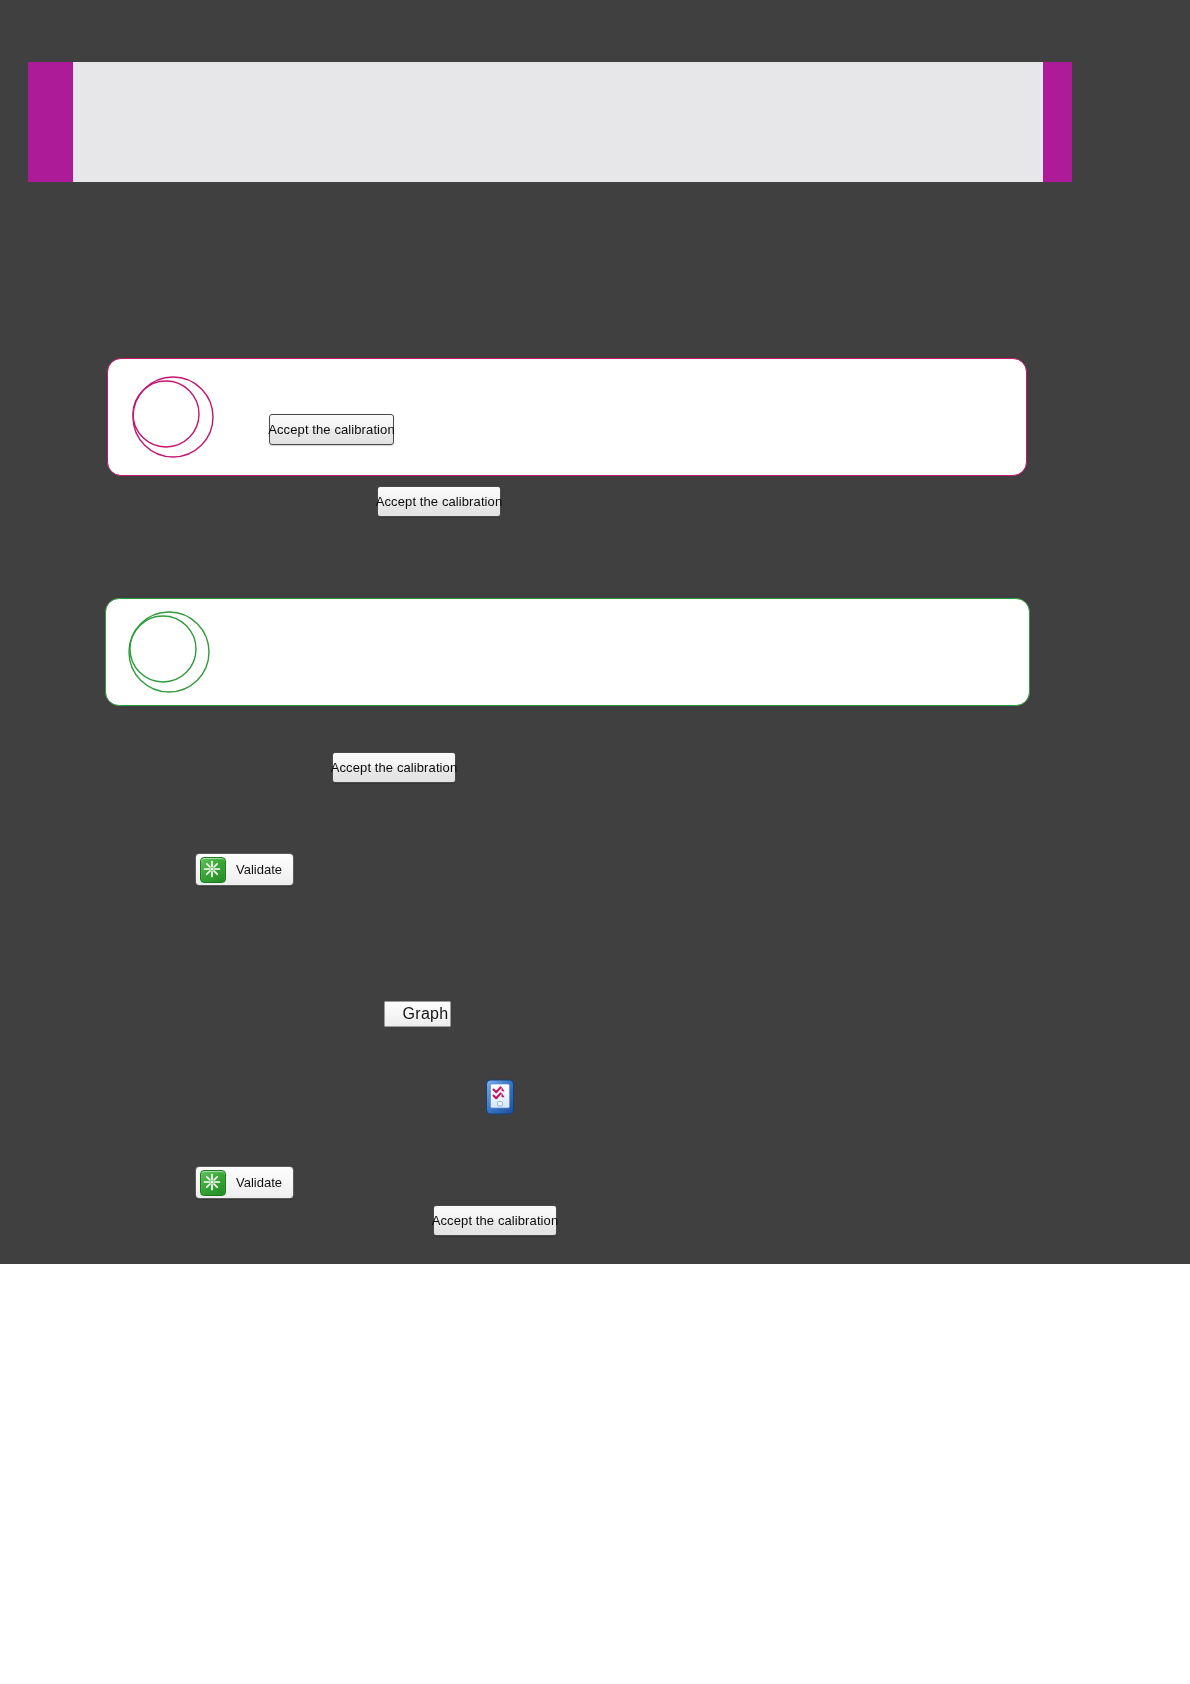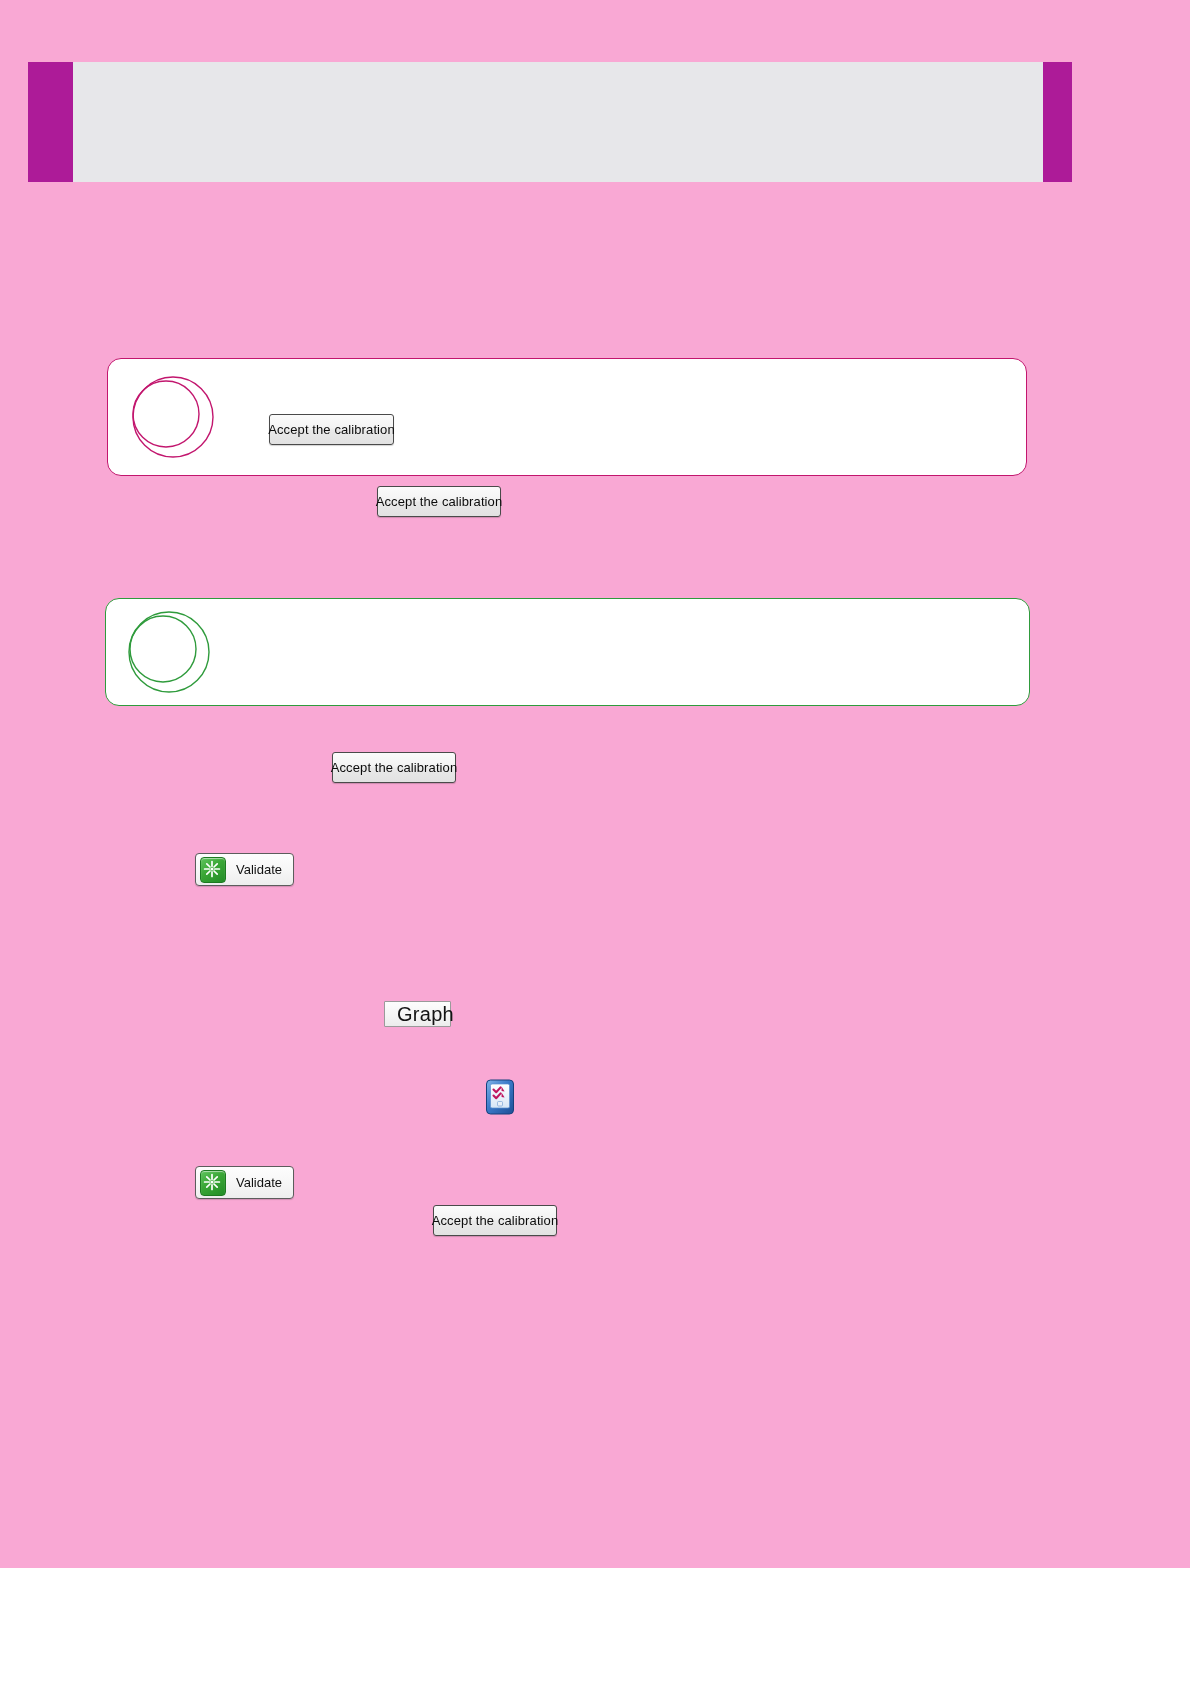--- a/index.html
+++ b/index.html
@@ -8,22 +8,22 @@
     padding: 0;
     background: #ffffff;
   }
   body {
     font-family: "Liberation Sans", sans-serif;
     -webkit-font-smoothing: antialiased;
   }
   .page {
     position: relative;
     width: 1190px;
-    height: 1568px;
-    background: #f9a8d4;
+    height: 1264px;
+    background: #404040;
     overflow: hidden;
   }
 
   
   .header-band {
     position: absolute;
     left: 28px;
     top: 62px;
     width: 1044px;
     height: 120px;
@@ -117,21 +117,21 @@
   .btn-accept-3 { left: 332px; top: 752px; width: 124px; height: 31px; }
   .btn-accept-4 { left: 433px; top: 1205px; width: 124px; height: 31px; }
 
   .btn-graph {
     left: 384px; top: 1001px; width: 67px; height: 26px;
     border: 1px solid #9a9a9a;
     border-radius: 1px;
     background: linear-gradient(180deg,#fdfdfd 0%,#f4f4f4 60%,#ececec 100%);
     box-shadow: none;
   }
-  .btn-graph .lbl { font-size: 20px; color: #141414; letter-spacing: .3px; margin-left: 16px; }
+  .btn-graph .lbl { font-size: 16px; color: #141414; letter-spacing: .3px; margin-left: 16px; }
 
   
   .btn-validate {
     box-sizing: border-box;
     position: absolute;
     width: 99px;
     height: 33px;
     background: linear-gradient(180deg,#fdfdfd 0%,#f6f6f6 55%,#ededed 100%);
     border: 1px solid #5c5c5c;
     border-radius: 4px;

